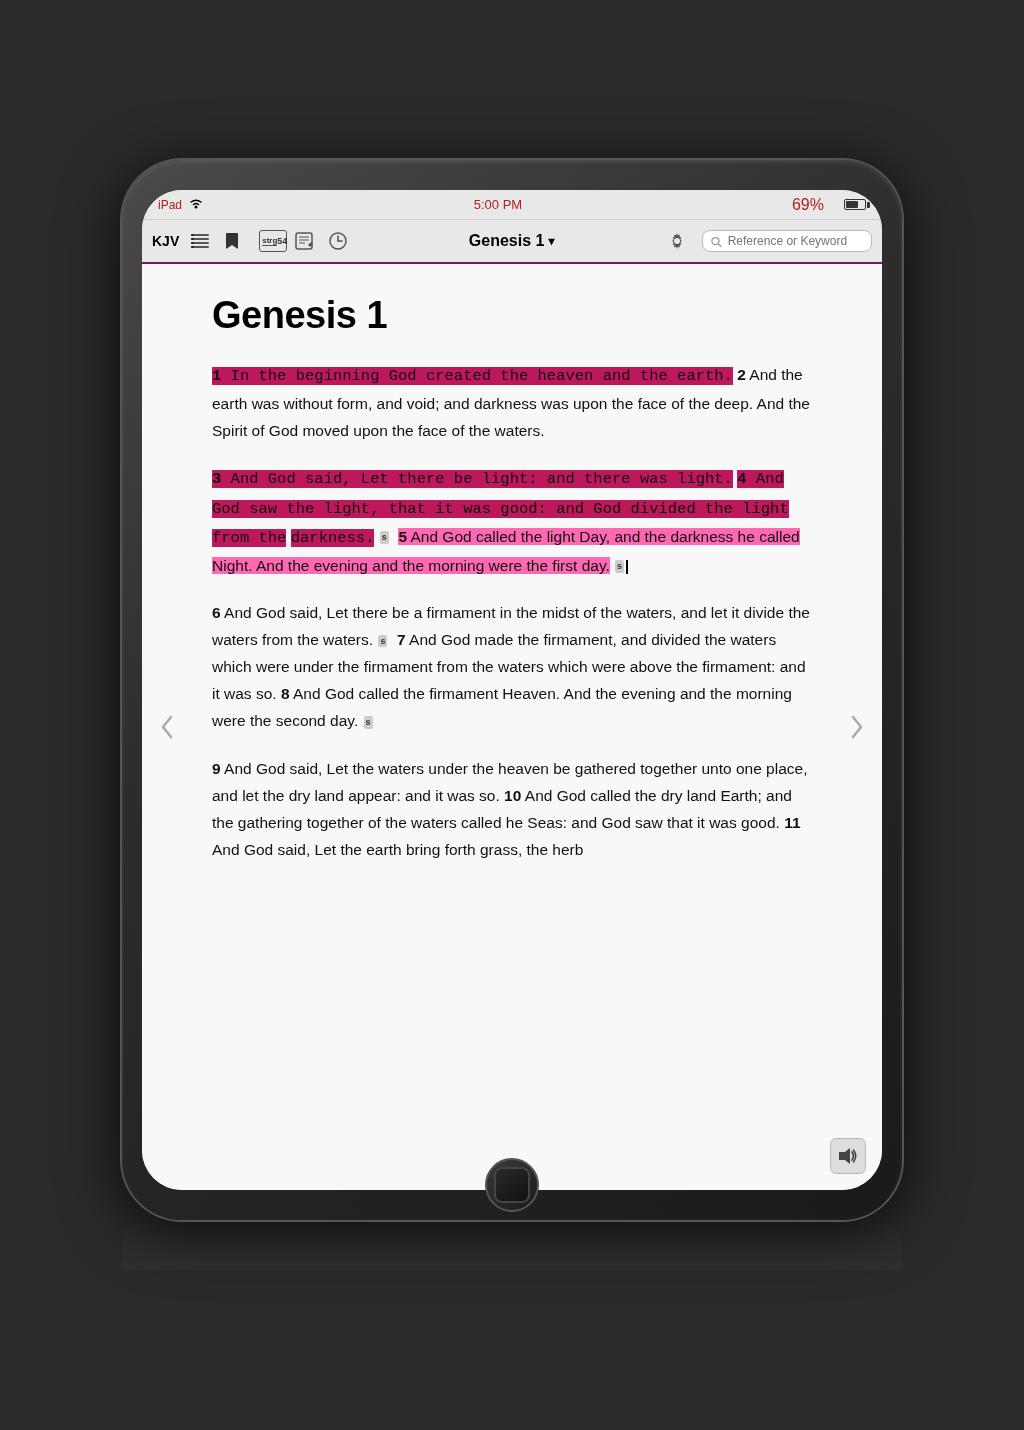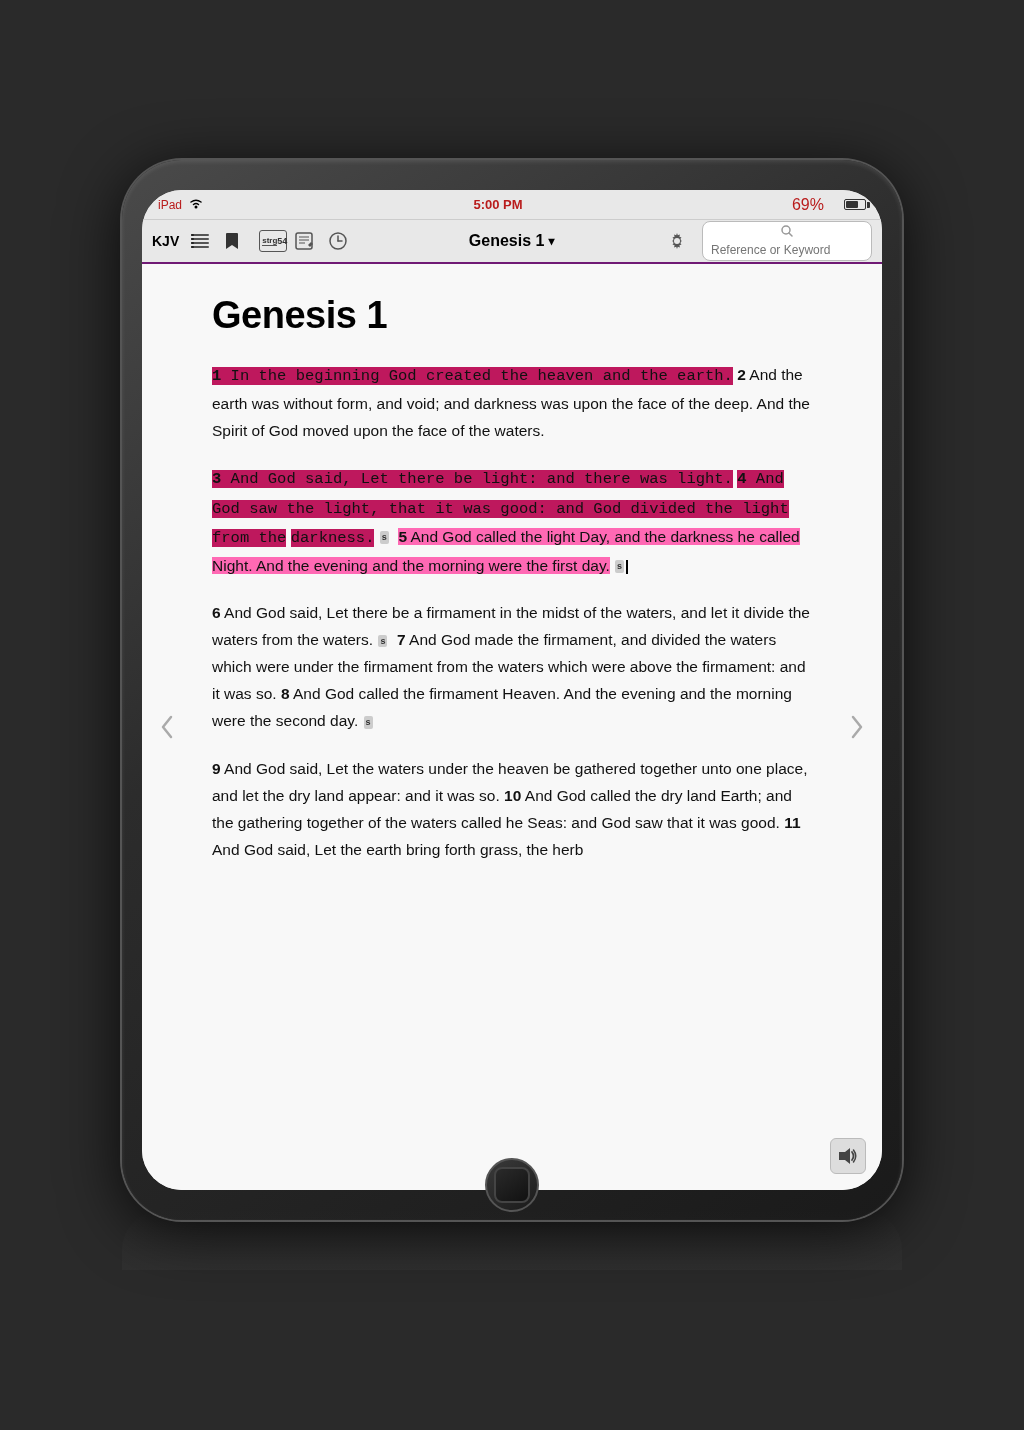--- a/index.html
+++ b/index.html
@@ -76,21 +76,21 @@
       border-bottom: 1px solid #ccc;
     }
 
     .status-left {
       display: flex;
       align-items: center;
       gap: 6px;
     }
 
     .status-center {
-      font-weight: 700;
+      font-weight: 400;
       font-size: 13px;
     }
 
     .status-right {
       display: flex;
       align-items: center;
       gap: 20px;
       font-size: 16px;
     }
 
@@ -163,28 +163,27 @@
 
     .toolbar-chapter-btn {
       display: inline-flex;
       align-items: center;
       gap: 4px;
       cursor: pointer;
     }
 
     .toolbar-search {
       display: flex;
-      align-items: center;
+      align-items: flex-end;
       background: #fff;
       border: 1px solid #bbb;
       border-radius: 8px;
       padding: 3px 8px;
       gap: 6px;
       width: 170px;
-      flex-direction: column;
     }
 
     .toolbar-search input {
       border: none;
       background: transparent;
       outline: none;
       font-size: 12px;
       color: #999;
       width: 100%;
     }

